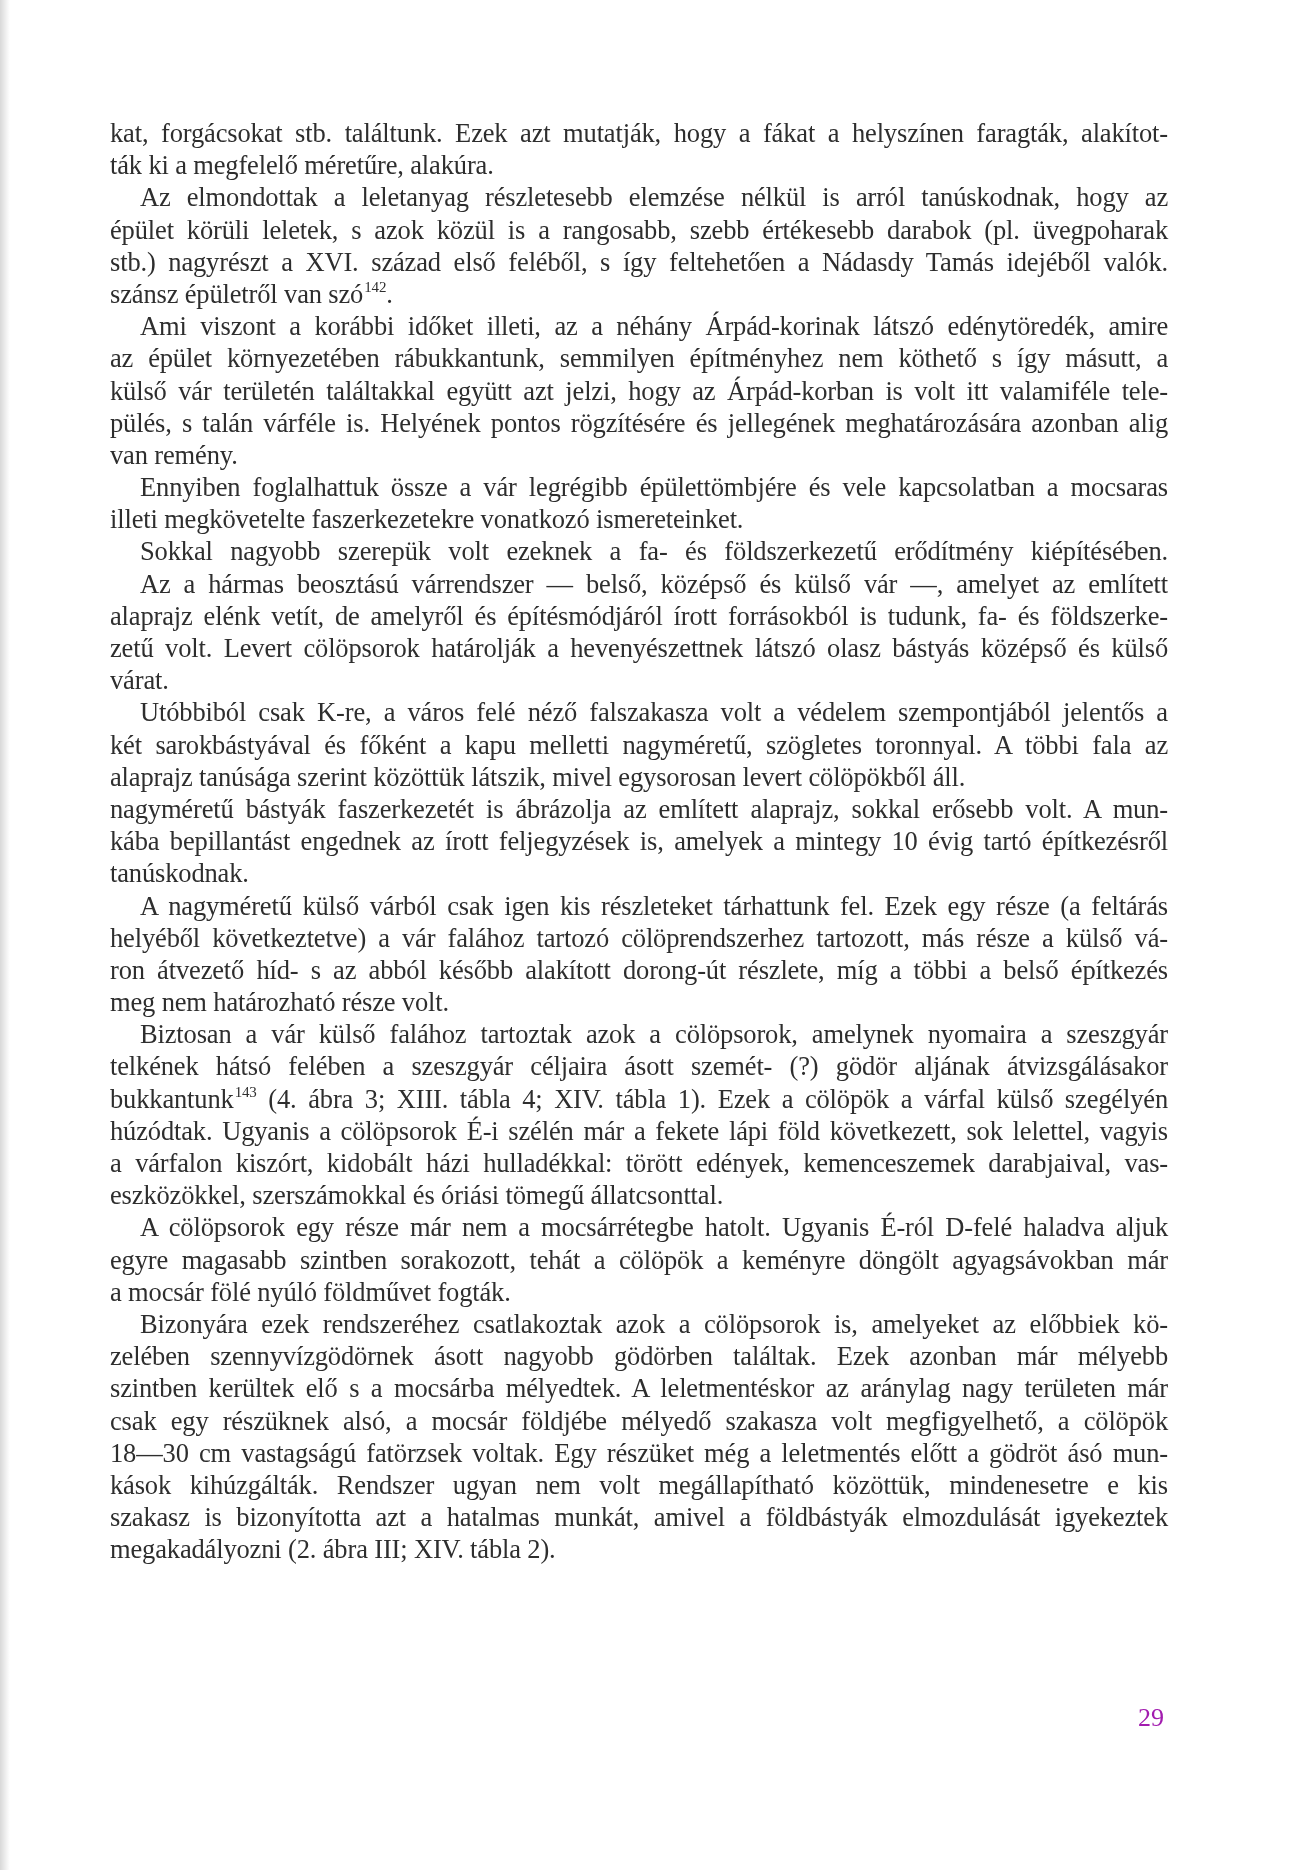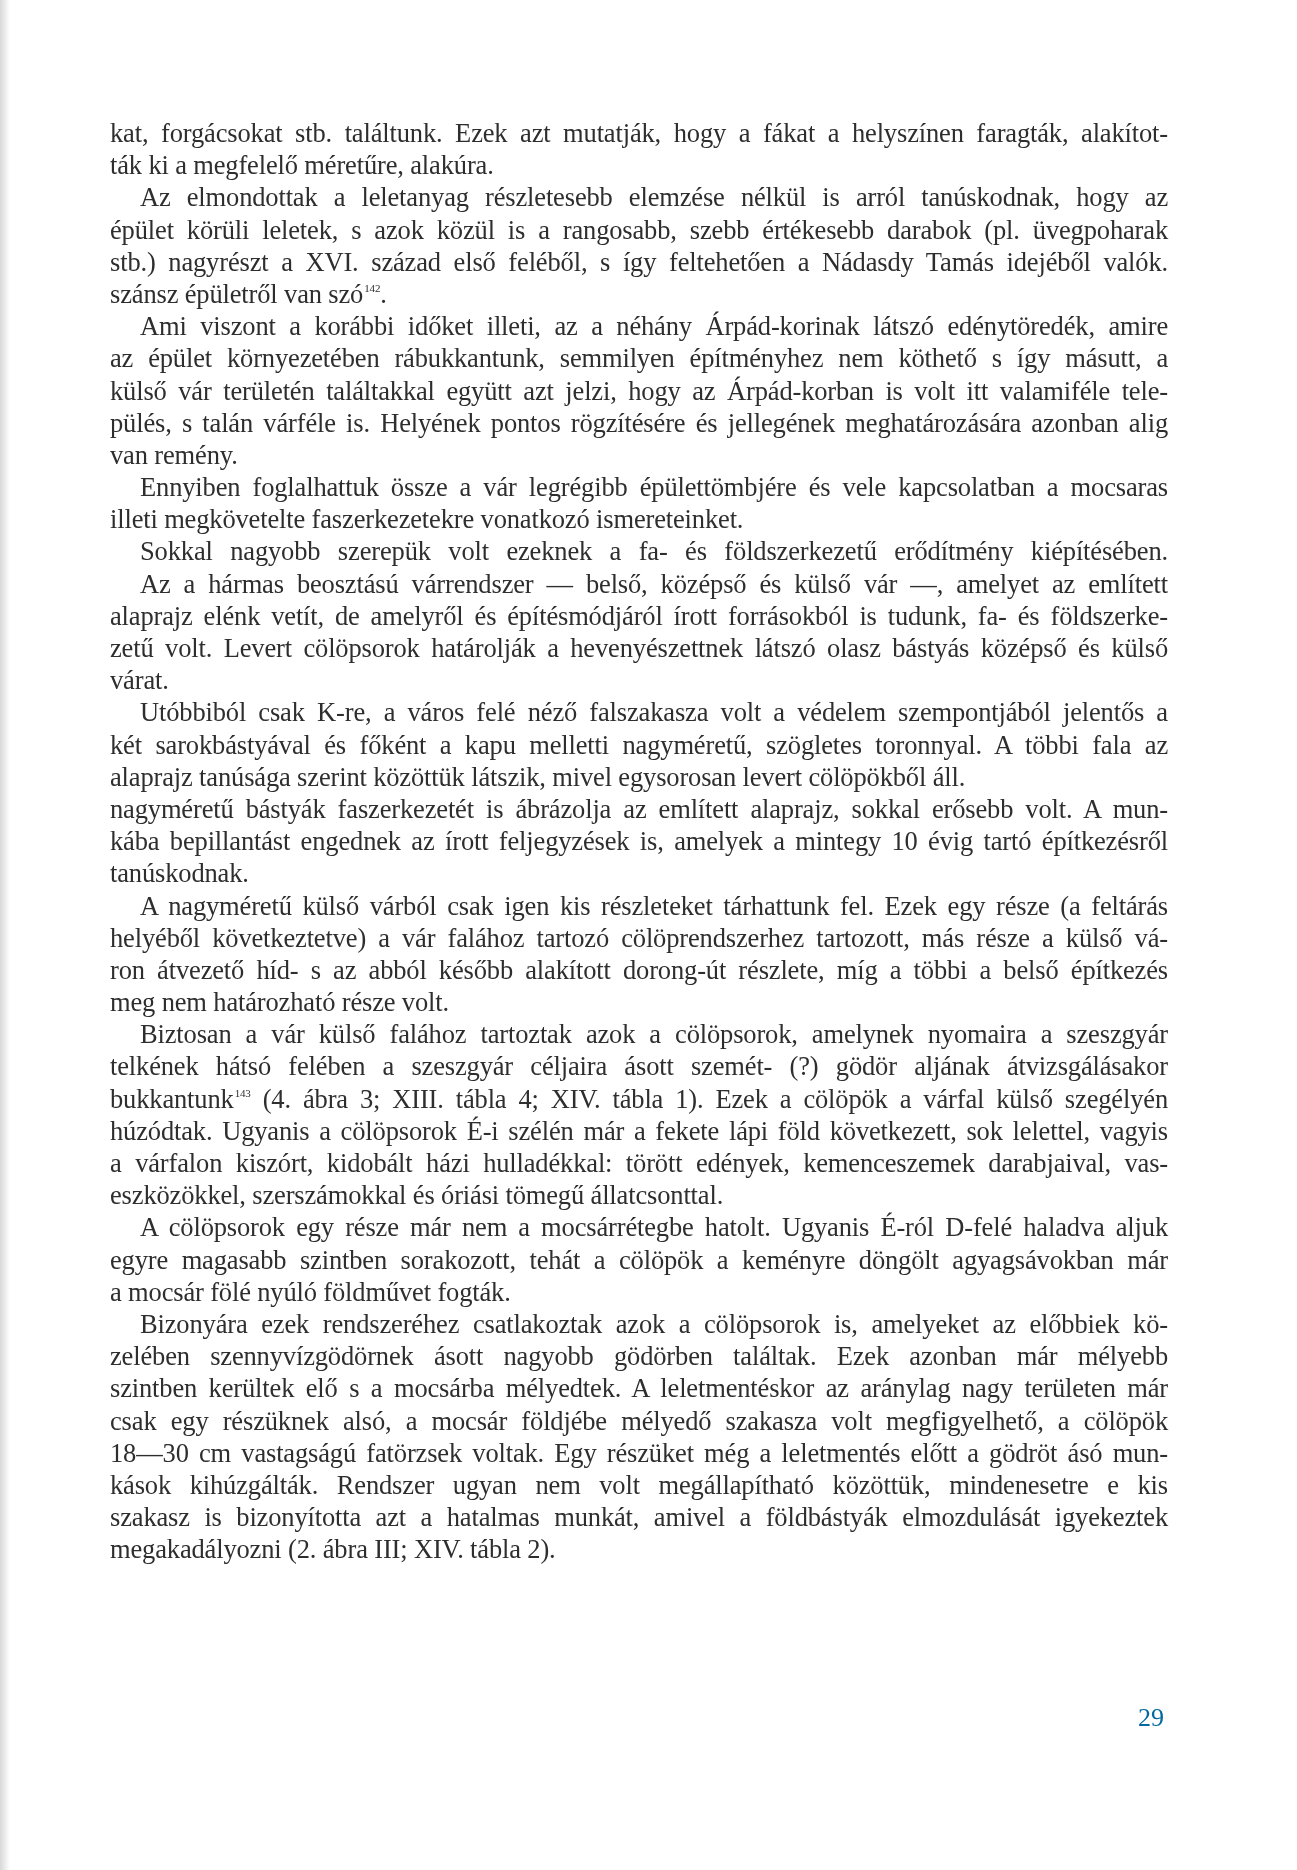--- a/index.html
+++ b/index.html
@@ -27,32 +27,32 @@
     line-height: 32.2px;
     font-size: 26.5px;
     white-space: nowrap;
     text-align: justify;
     text-align-last: justify;
     letter-spacing: -0.15px;
   }
   .line.last { text-align-last: left; }
   .line.indent { padding-left: 30px; }
   sup.fn {
-    font-size: 11px;
+    font-size: 15px;
     vertical-align: 0;
     position: relative;
     top: -11px;
     margin-left: 1px;
   }
   .page-number {
     position: absolute;
     left: 1138px;
     top: 1703px;
     font-size: 26px;
-    color: #0369a1;
+    color: #a21caf;
   }
 </style>
 </head>
 <body>
 
 <div class="scan-edge"></div>
 
 <div class="page-body" id="page-body">
     <div class="line"><span>kat, forgácsokat stb. találtunk. Ezek azt mutatják, hogy a fákat a helyszínen faragták, alakítot-</span></div>
     <div class="line last"><span>ták ki a megfelelő méretűre, alakúra.</span></div>

